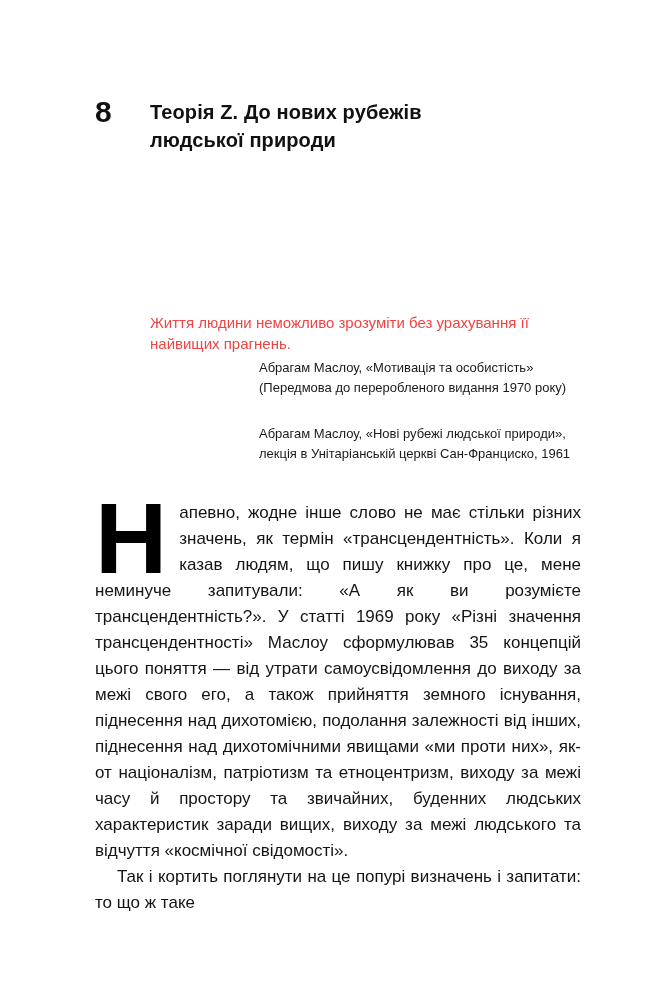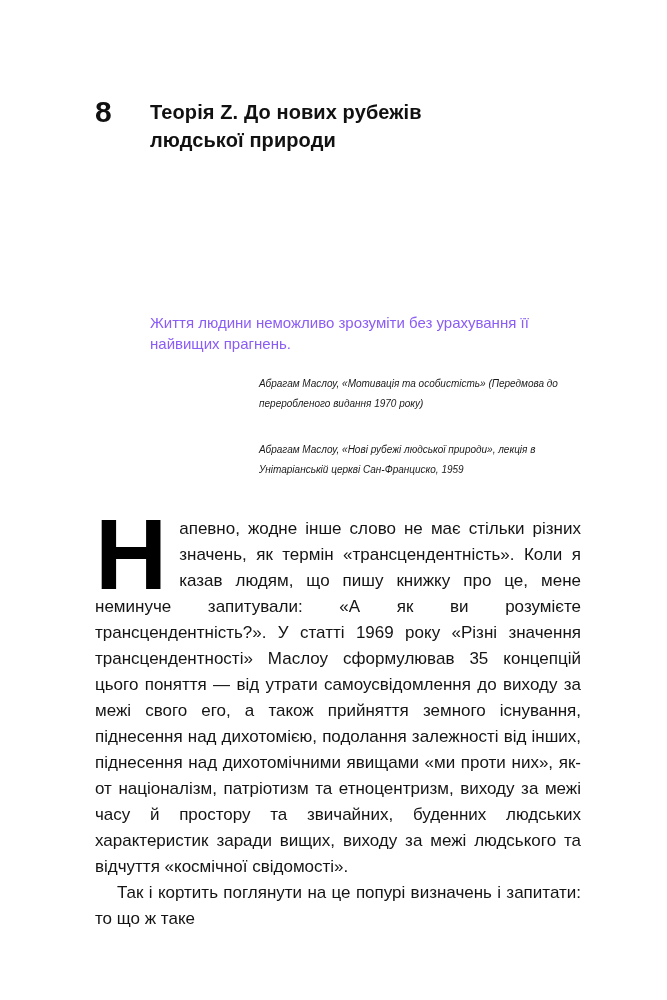--- a/index.html
+++ b/index.html
@@ -45,28 +45,27 @@
   
   .epigraphs {
     margin-top: 158px;
     padding-left: 55px;
   }
   .epigraph { margin-bottom: 26px; }
   .epigraph:last-child { margin-bottom: 0; }
   .epigraph-text {
     font-size: 15px;
     line-height: 21px;
-    color: #8b5cf6;
+    color: #ef4444;
   }
   .epigraph-attribution {
-    margin-top: 20px;
+    margin-top: 4px;
     margin-left: 109px;
-    font-size: 10px;
+    font-size: 13px;
     line-height: 20px;
-    font-style: italic;
     color: #1a1a1a;
   }
 
   
   .body-copy {
     margin-top: 36px;
     font-size: 17px;
     line-height: 26px;
     text-align: justify;
     color: #141414;
@@ -95,21 +94,21 @@
   </header>
 
   <section class="epigraphs">
 
     <div class="epigraph">
       <p class="epigraph-text">Життя людини неможливо зрозуміти без урахування її найвищих прагнень.</p>
       <p class="epigraph-attribution">Абрагам Маслоу, «Мотивація та особистість» (Передмова до переробленого видання 1970 року)</p>
     </div>
 
     <div class="epigraph">
-      <p class="epigraph-attribution">Абрагам Маслоу, «Нові рубежі людської природи», лекція в Унітаріанській церкві Сан-Франциско, 1959</p>
+      <p class="epigraph-attribution">Абрагам Маслоу, «Нові рубежі людської природи», лекція в Унітаріанській церкві Сан-Франциско, 1961</p>
     </div>
 
   </section>
 
   <section class="body-copy">
 
     <p class="paragraph"><span class="dropcap">Н</span><span class="lead-bold">апевно,</span><span> жодне інше слово не має стільки різних значень, як термін «трансцендентність». Коли я казав людям, що пишу книжку про це, мене неминуче запитували: «А як ви розумієте трансцендентність?». У статті 1969 року «Різні значення трансцендентності» Маслоу сформулював 35 концепцій цього поняття — від утрати самоусвідомлення до виходу за межі свого его, а також прийняття земного існування, піднесення над дихотомією, подолання залежності від інших, піднесення над дихотомічними явищами «ми проти них», як-от націоналізм, патріотизм та етноцентризм, виходу за межі часу й простору та звичайних, буденних людських характеристик заради вищих, виходу за межі людського та відчуття «космічної свідомості».</span></p>
 
     <p class="paragraph indented"><span>Так і кортить поглянути на це попурі визначень і запитати: то що ж таке </span></p>
 

